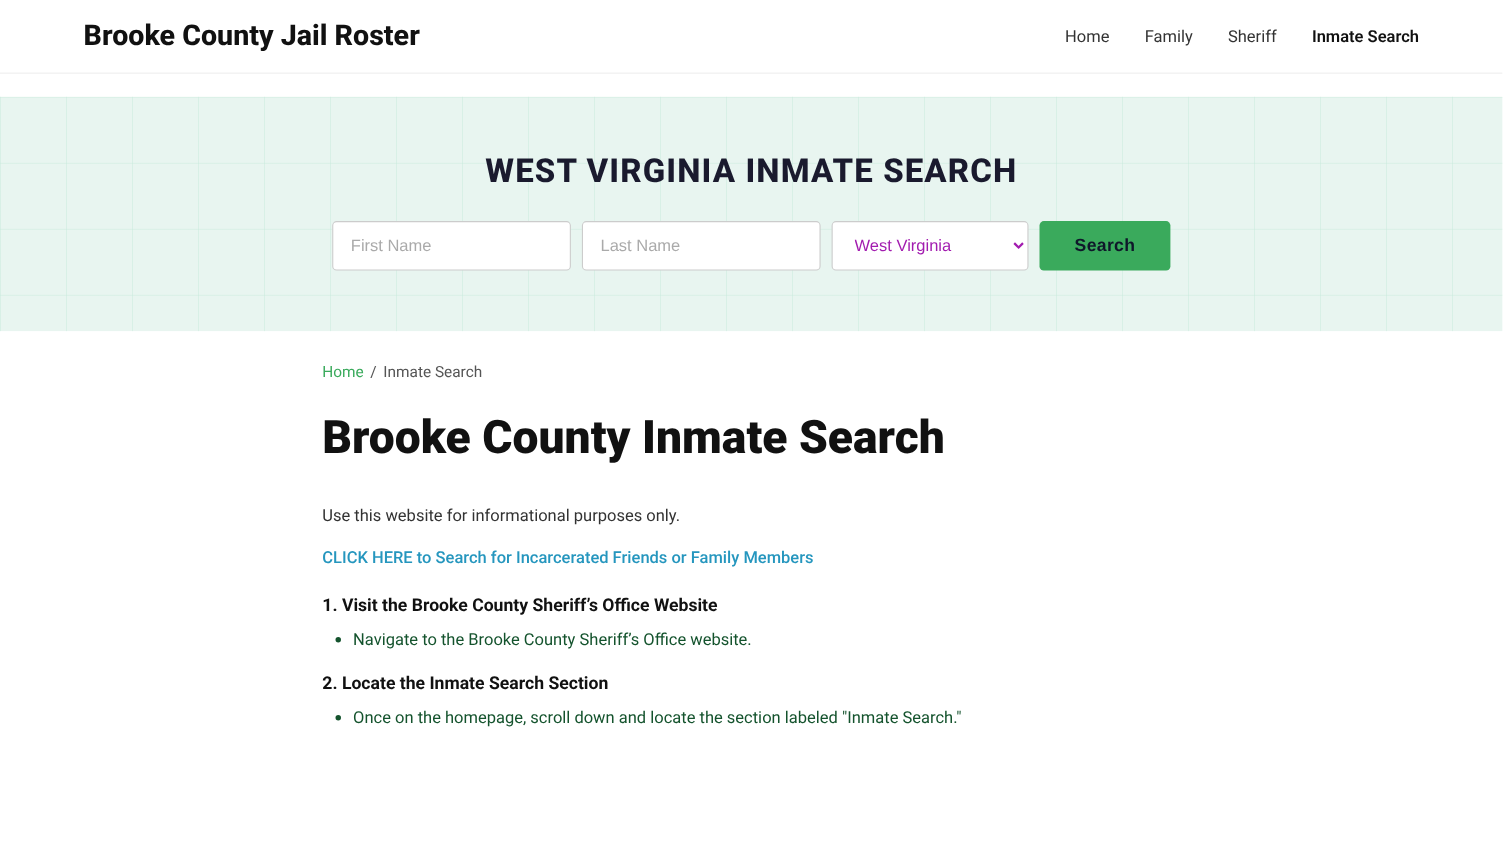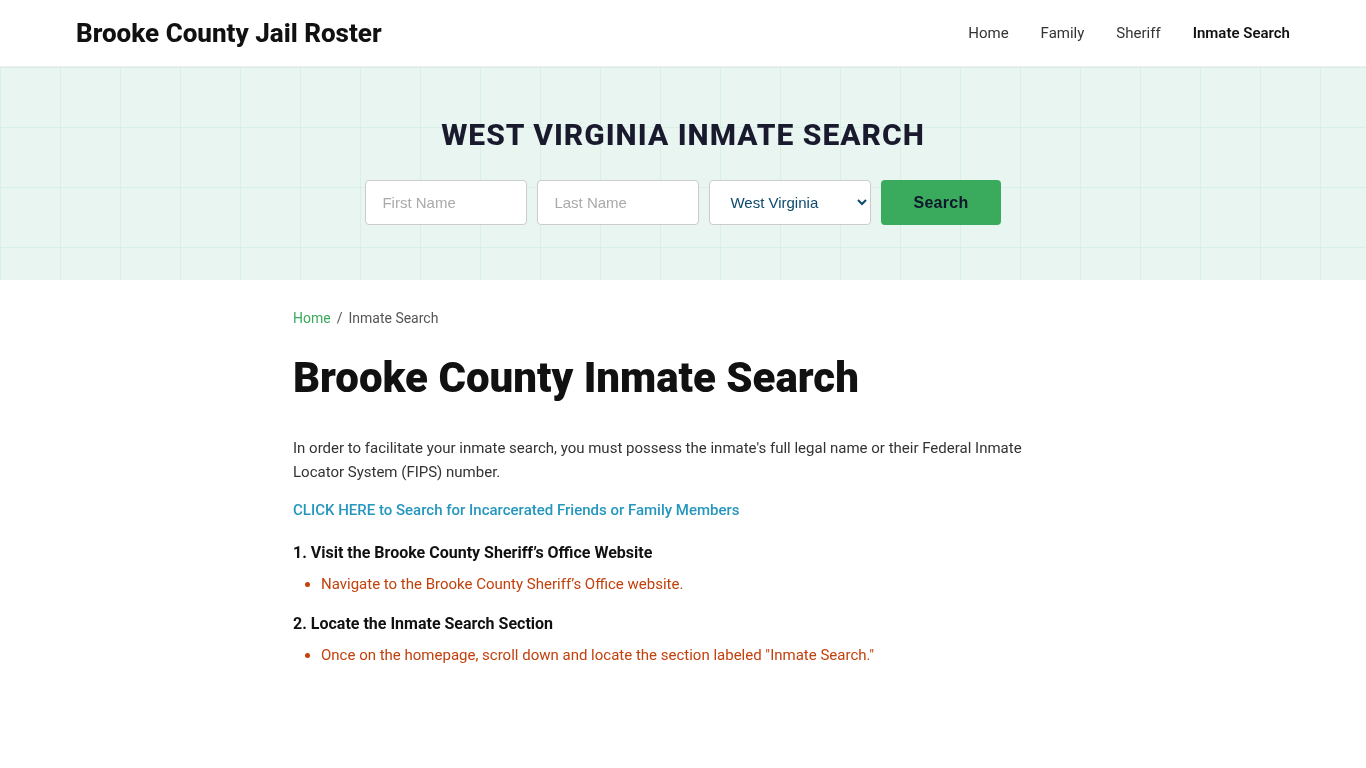--- a/index.html
+++ b/index.html
@@ -52,20 +52,21 @@
 
     
     .hero-banner {
       background-color: #e8f5f0;
       background-image:
         linear-gradient(rgba(200,235,220,0.5) 1px, transparent 1px),
         linear-gradient(90deg, rgba(200,235,220,0.5) 1px, transparent 1px);
       background-size: 60px 60px;
       padding: 50px 20px 55px;
       text-align: center;
+      margin-top: 21px;
     }
 
     .hero-title {
       font-size: 30px;
       font-weight: 800;
       color: #1a1a2e;
       letter-spacing: 1px;
       margin-bottom: 28px;
       text-transform: uppercase;
     }
@@ -75,37 +76,37 @@
       justify-content: center;
       gap: 10px;
       flex-wrap: wrap;
     }
 
     .search-input {
       padding: 12px 16px;
       border: 1px solid #ccc;
       border-radius: 4px;
       font-size: 15px;
-      width: 162px;
+      width: 217px;
       color: #555;
       background: #fff;
       outline: none;
     }
 
     .search-input::placeholder {
       color: #aaa;
     }
 
     .state-select {
       padding: 12px 16px;
       border: 1px solid #ccc;
       border-radius: 4px;
       font-size: 15px;
-      width: 162px;
-      color: #0c4a6e;
+      width: 179px;
+      color: #a21caf;
       background: #fff;
       outline: none;
       cursor: pointer;
     }
 
     .search-btn {
       padding: 12px 32px;
       background: #3aaa5c;
       color: #0f172a;
       border: none;
@@ -180,21 +181,21 @@
       margin-top: 4px;
     }
 
     .bullet-list {
       margin-left: 28px;
       margin-bottom: 18px;
     }
 
     .bullet-list li {
       font-size: 15px;
-      color: #c2410c;
+      color: #14532d;
       line-height: 1.6;
       margin-bottom: 4px;
     }
   </style>
 </head>
 <body>
 
 <header class="site-header">
   <a class="site-title" href="#">Brooke County Jail Roster</a>
   <nav class="main-nav">
@@ -222,21 +223,21 @@
   <nav class="breadcrumb">
     <a class="breadcrumb-home" href="#">Home</a>
     <span class="breadcrumb-separator">/</span>
     <span class="breadcrumb-current">Inmate Search</span>
   </nav>
 
   
   <h2 class="page-heading">Brooke County Inmate Search</h2>
 
   
-  <p class="body-text">In order to facilitate your inmate search, you must possess the inmate's full legal name or their Federal Inmate Locator System (FIPS) number.</p>
+  <p class="body-text">Use this website for informational purposes only.</p>
 
   
   <a class="cta-link" href="#">CLICK HERE to Search for Incarcerated Friends or Family Members</a>
 
   
   <p class="section-heading">1. Visit the Brooke County Sheriff’s Office Website</p>
   <ul class="bullet-list">
     <li>Navigate to the Brooke County Sheriff’s Office website.</li>
   </ul>
 

